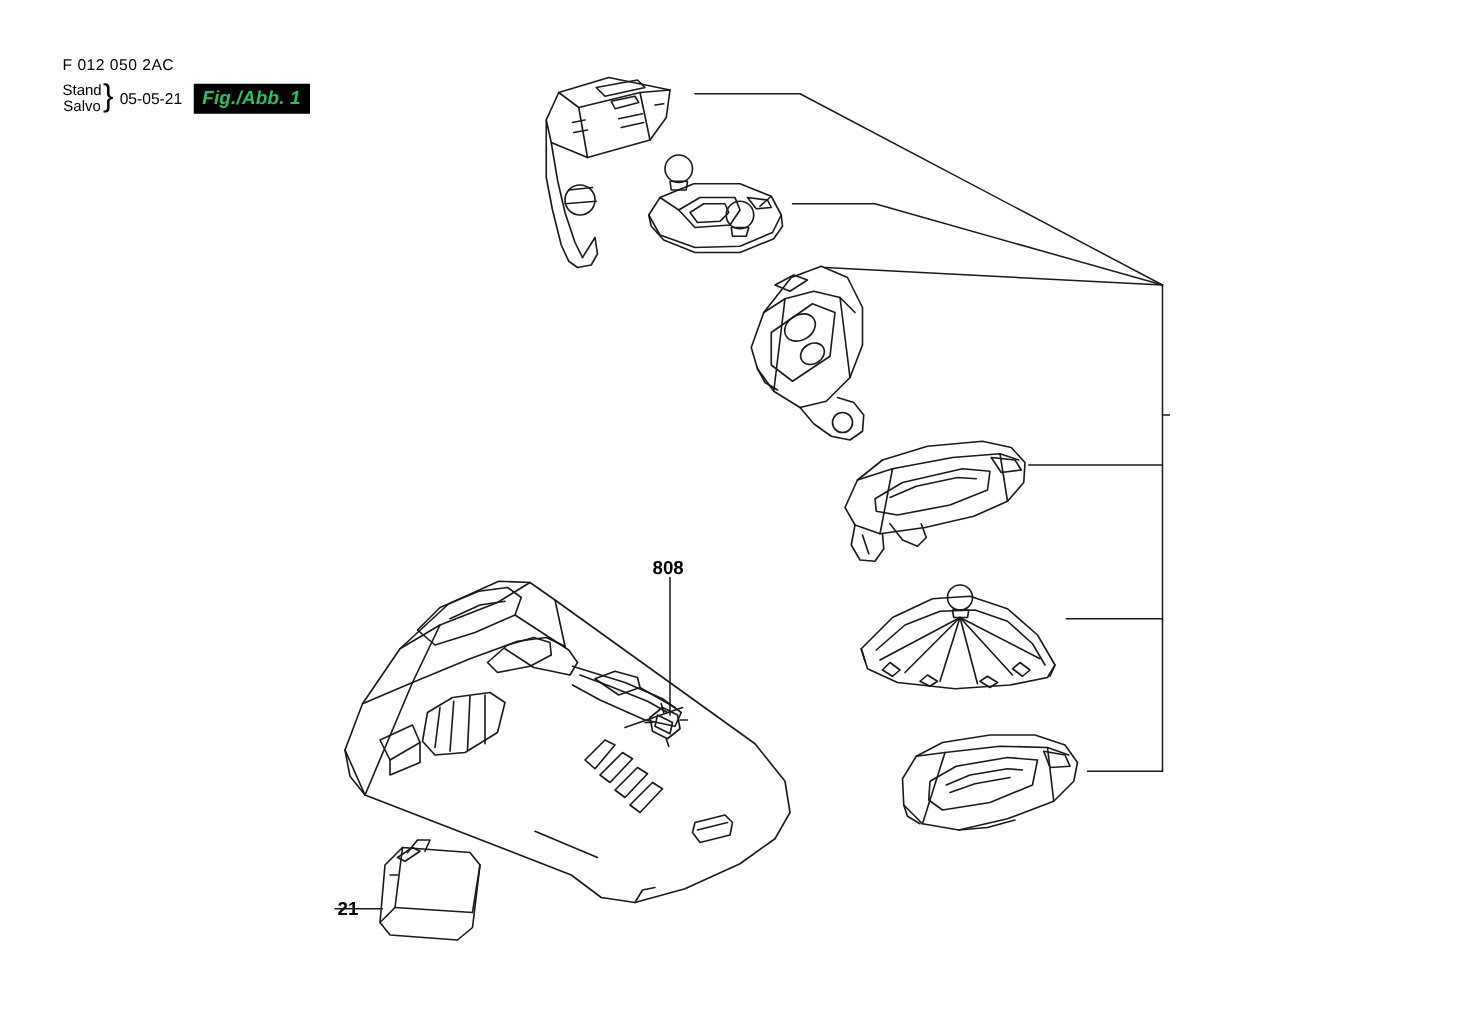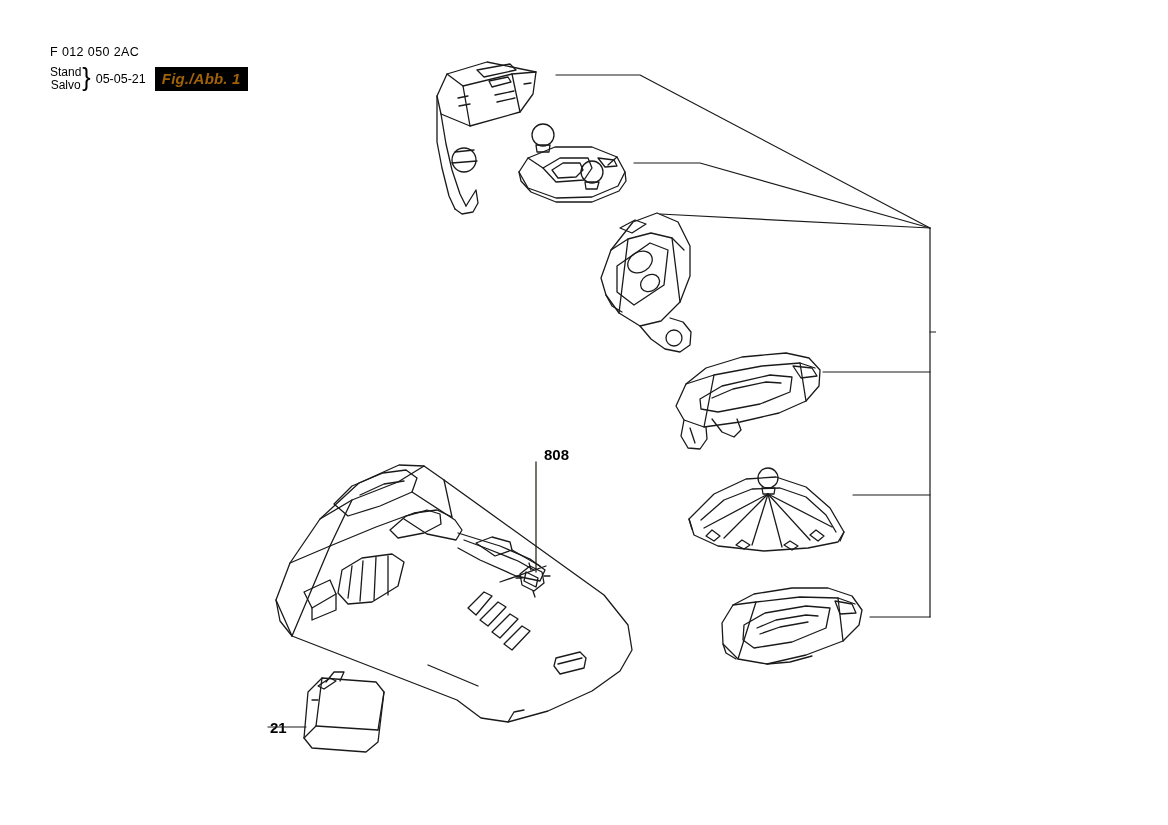--- a/index.html
+++ b/index.html
@@ -48,35 +48,35 @@
     margin: 0 5px 0 1px;
     transform: translateY(-1px);
   }
   .hdr-date {
     font-size: 12.5px;
     margin-right: 9px;
   }
   .fig-badge {
     display: inline-block;
     background: #000000;
-    color: #a16207;
+    color: #22c55e;
     font-size: 15px;
     font-weight: bold;
     font-style: italic;
     padding: 3px 7px 4px 7px;
     letter-spacing: 0.2px;
   }
   .callout {
     position: absolute;
     font-size: 15px;
     font-weight: bold;
     white-space: nowrap;
   }
   #callout-807 { left: 943px; top: 327px; }
-  #callout-808 { left: 544px; top: 446px; }
+  #callout-808 { left: 522px; top: 446px; }
   #callout-21  { left: 246px; top: 719px; margin-left: 24px; }
 
   .footer {
     position: absolute;
     left: 984px;
     top: 719px;
     font-size: 11.5px;
     line-height: 14.6px;
     white-space: nowrap;
   }

